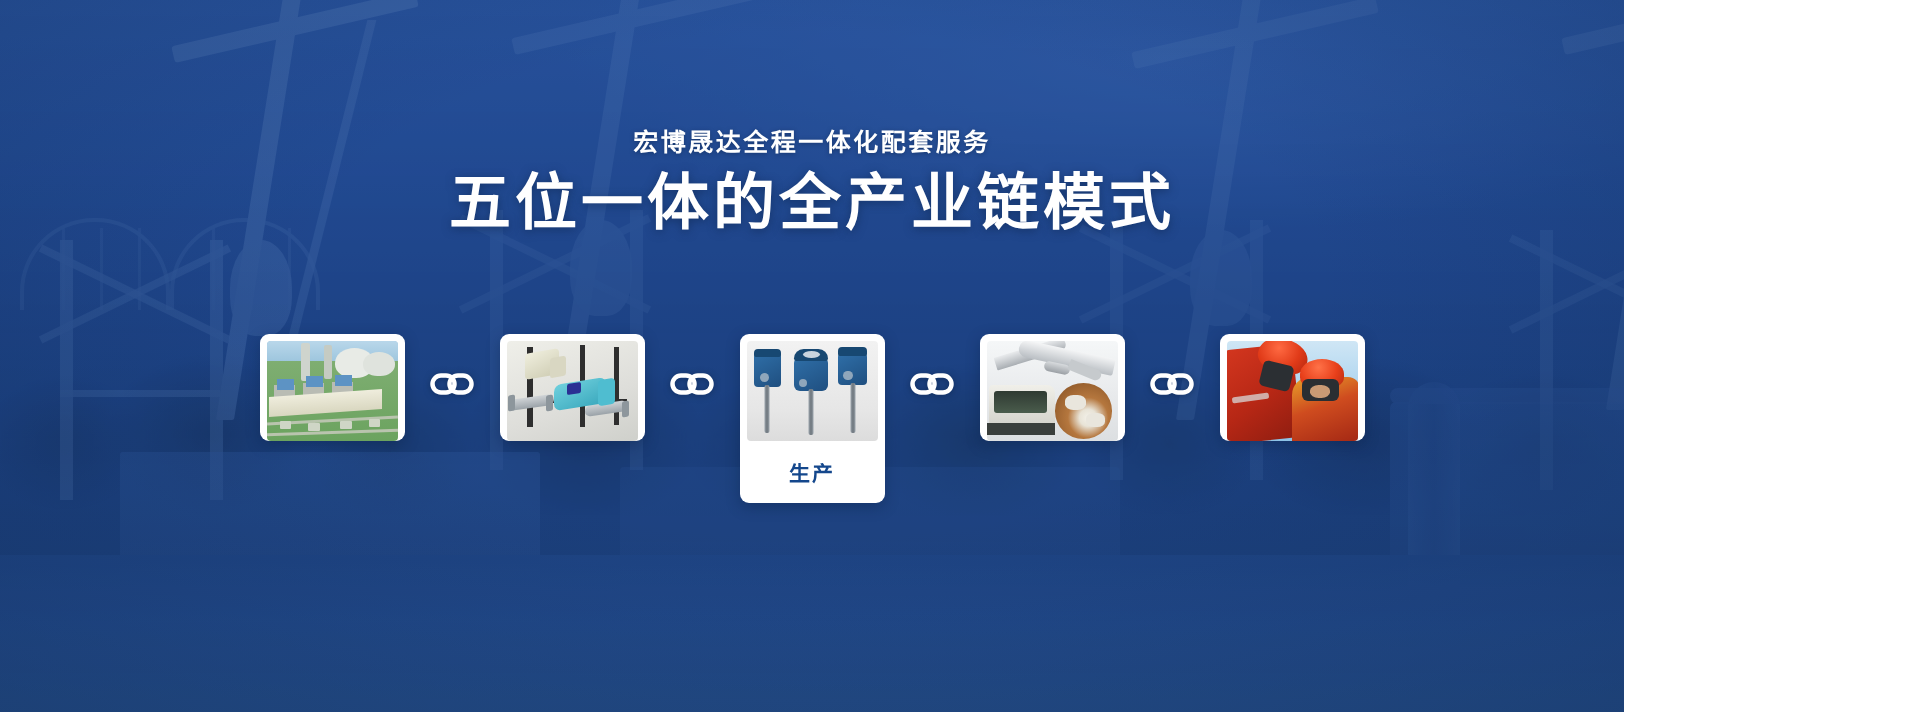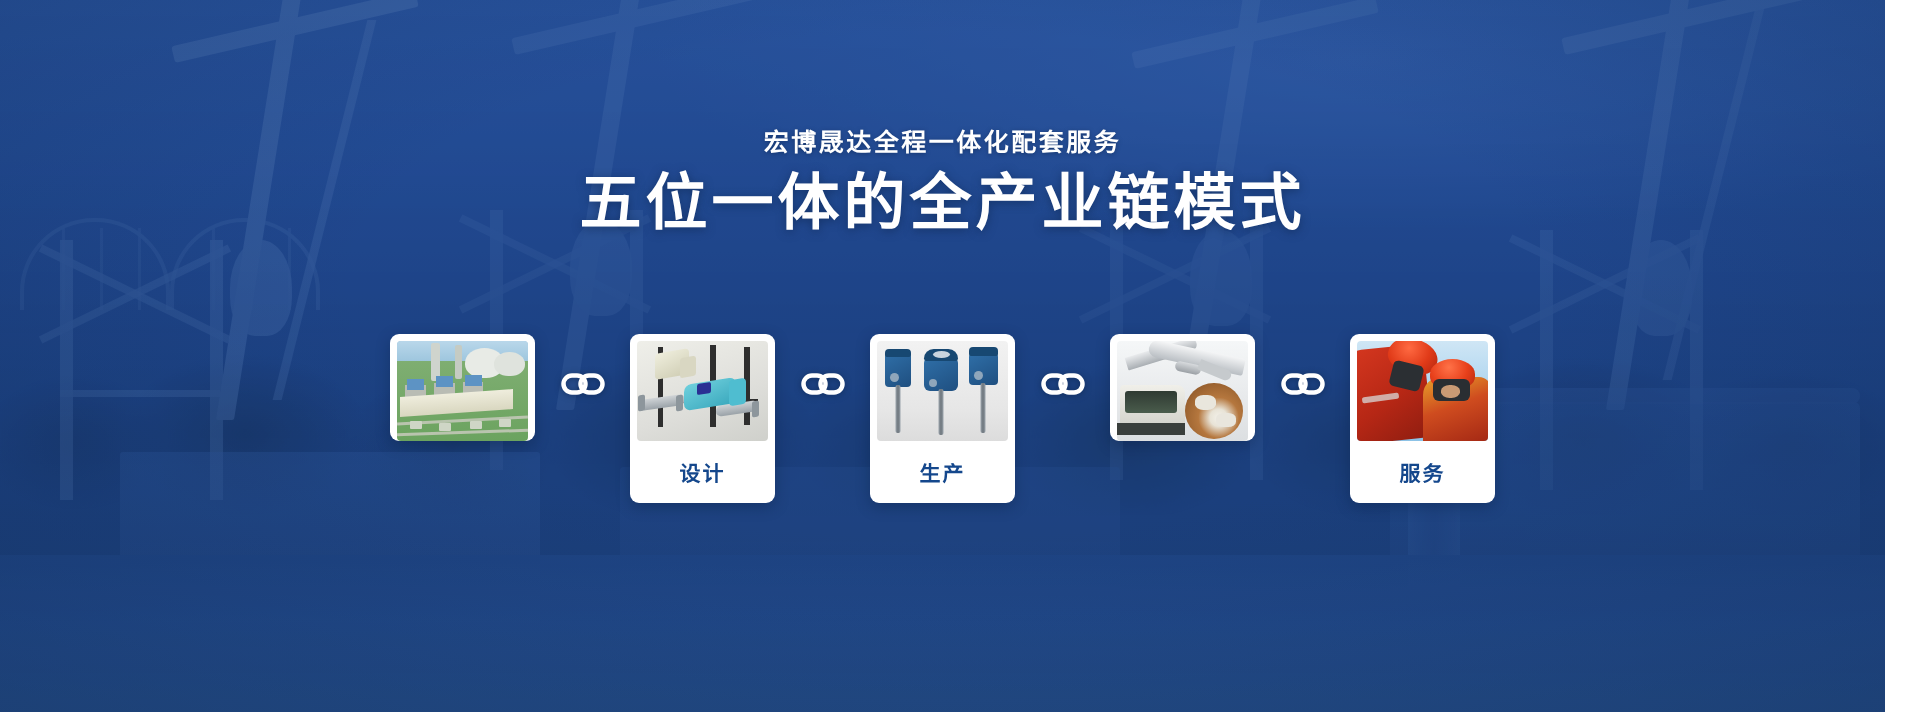--- a/index.html
+++ b/index.html
@@ -5,21 +5,21 @@
 <style>
   * { margin:0; padding:0; box-sizing:border-box; }
   html, body {
     width:1920px; height:712px; overflow:hidden;
     font-family:"Liberation Sans","DejaVu Sans",sans-serif;
   }
 
   
   .banner{
     position:relative;
-    width:1885px; height:712px;
+    width:1624px; height:712px;
     background:#2b5fa4;
     overflow:hidden;
   }
 
   
   .bg-photo{ position:absolute; inset:0; overflow:hidden; }
 
   
   .bg-sky{
     position:absolute; inset:0;
@@ -416,21 +416,20 @@
             <span class="motor2"></span>
           <span class="pipe p1"></span>
             <span class="pipe p2"></span>
           <span class="flange" style="left:1%; top:54%"></span>
           <span class="flange" style="left:30%; top:54%"></span>
           <span class="flange" style="left:88%; top:60%"></span>
           <span class="pump"></span>
             <span class="pump-cap"></span>
             <span class="pump-nav"></span>
         </div>
-        <div class="card-label">设计</div>
       </div>
 
       <div class="linker">
         <svg class="chain-icon" width="44" height="26" viewBox="0 0 44 26">
           <rect x="2.5" y="4.5" width="22" height="17" rx="8.5" ry="8.5" fill="none" stroke="#ffffff" stroke-width="4.5"></rect>
           <rect x="19.5" y="4.5" width="22" height="17" rx="8.5" ry="8.5" fill="none" stroke="#ffffff" stroke-width="4.5"></rect>
         </svg>
       </div>
 
       <div class="card">
@@ -489,18 +488,17 @@
         <div class="card-thumb th-serv">
           <span class="w1"></span>
           <span class="strip"></span>
           <span class="h1"></span>
           <span class="f1b"></span>
           <span class="w2"></span>
           <span class="h2"></span>
           <span class="f2b"></span>
           <span class="face"></span>
         </div>
-        <div class="card-label">服务</div>
       </div>
 
     </div>
   </div>
 </div>
 
 </body></html>

